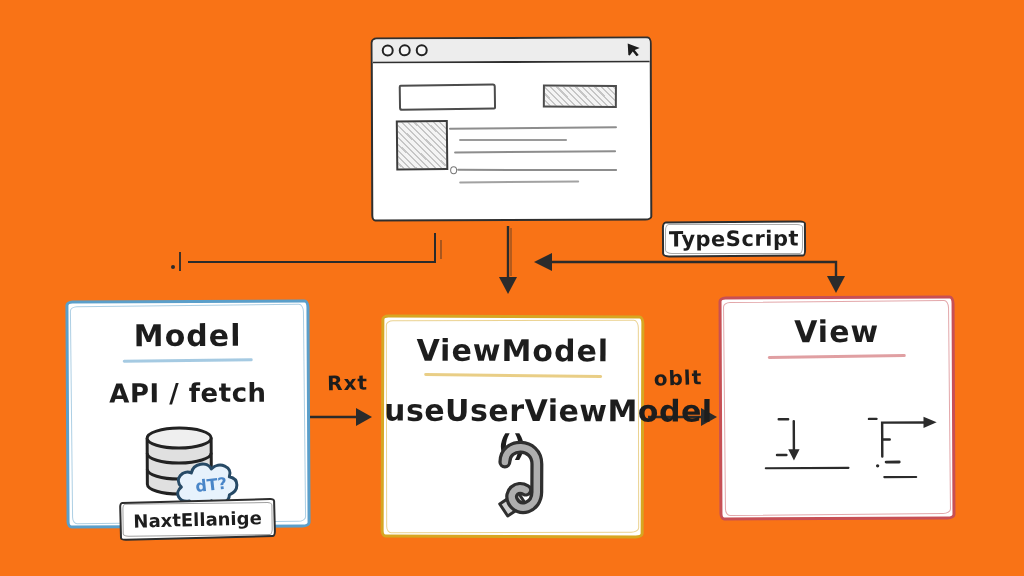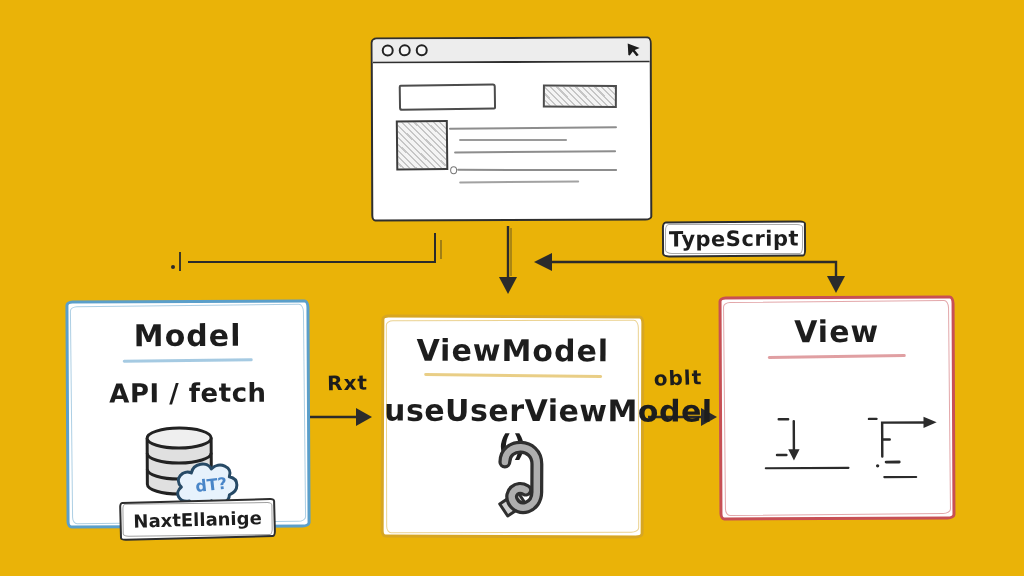--- a/index.html
+++ b/index.html
@@ -1,17 +1,17 @@
 <!DOCTYPE html>
 <html><head>
 <meta charset="utf-8">
 <style>
   html,body{margin:0;padding:0;background:#e8e8e8;}
   .canvas{
-    position:relative;width:1024px;height:576px;background:#eab308;
+    position:relative;width:1024px;height:576px;background:#f97316;
     font-family:"DejaVu Sans","Liberation Sans",sans-serif;color:#1d1d1d;
     overflow:hidden;margin:0 auto;
   }
   
   .browser{
     position:absolute;left:371px;top:37px;width:277px;height:180px;
     background:#fff;border:2.5px solid #2f2f2f;
     border-radius:6px 4px 7px 4px/5px 7px 4px 6px;transform:rotate(-0.2deg);
   }
   .browser-titlebar{

